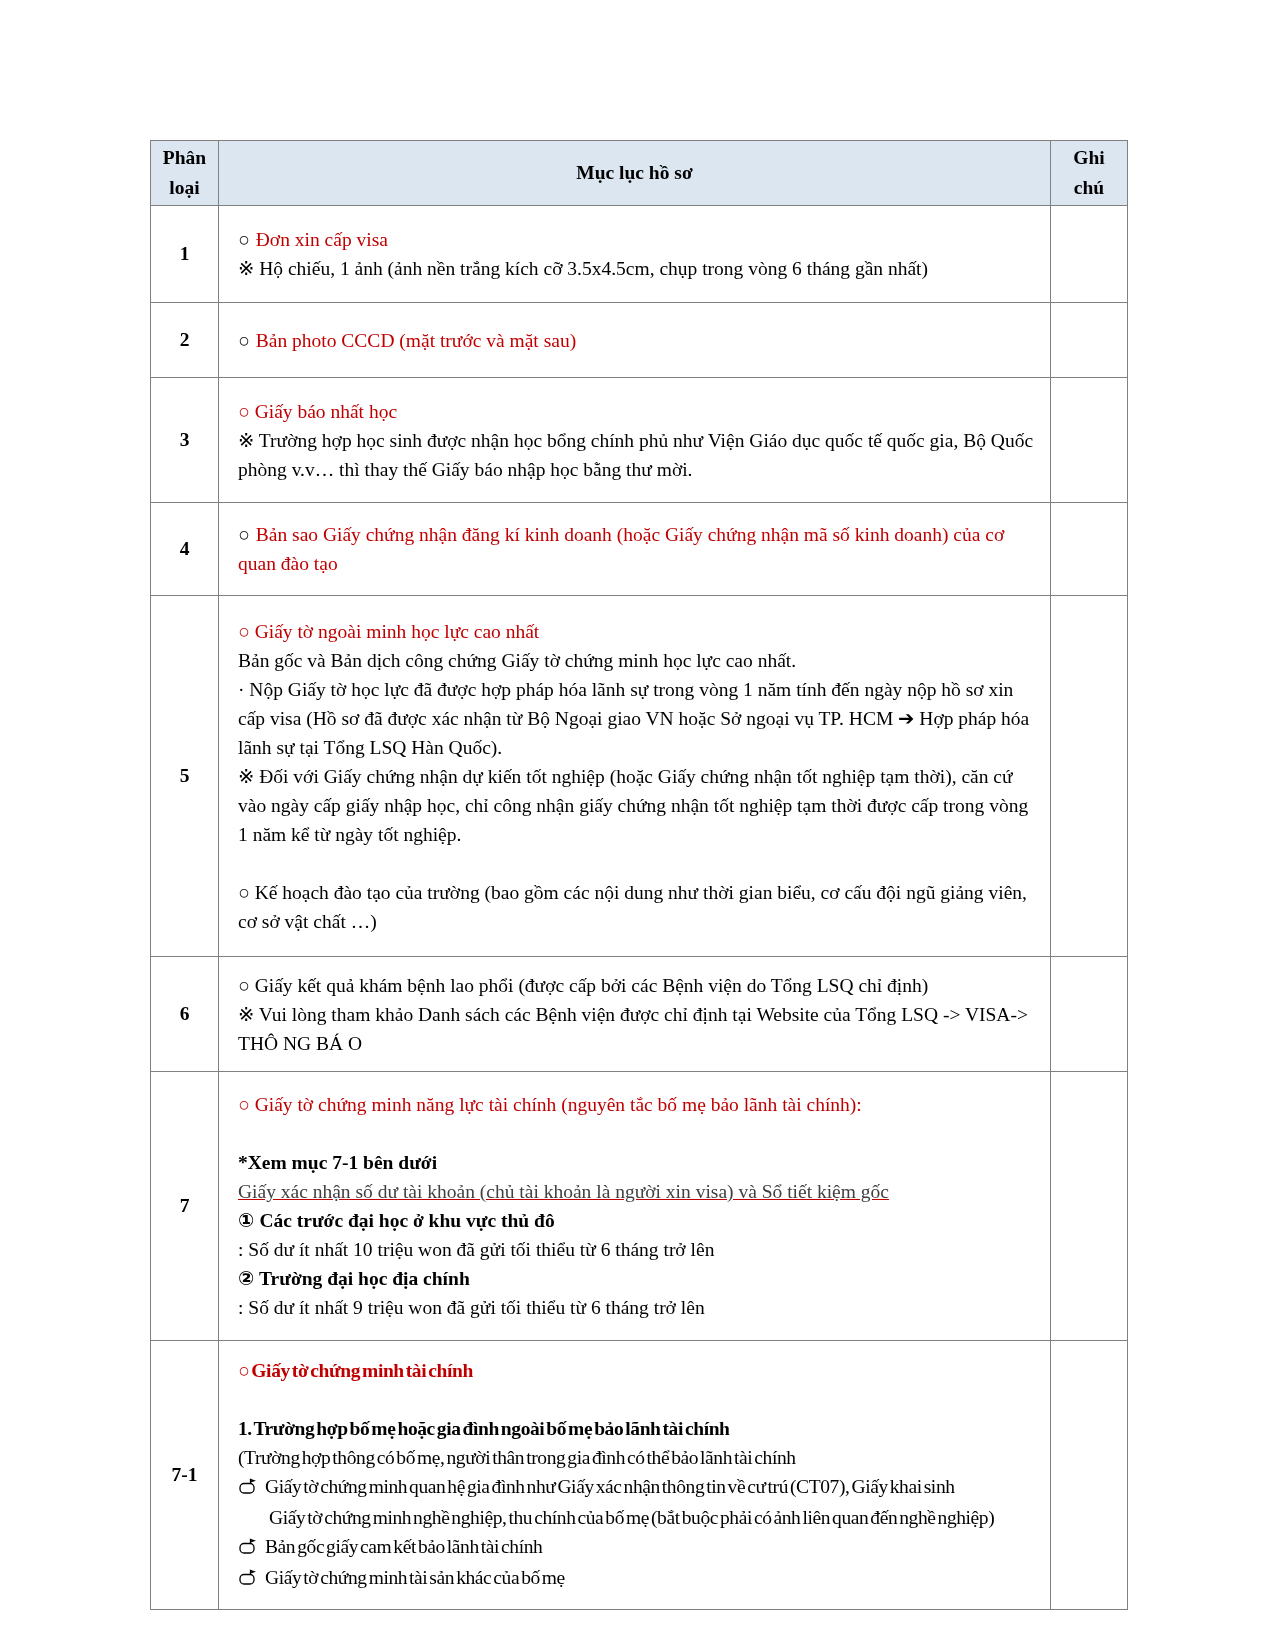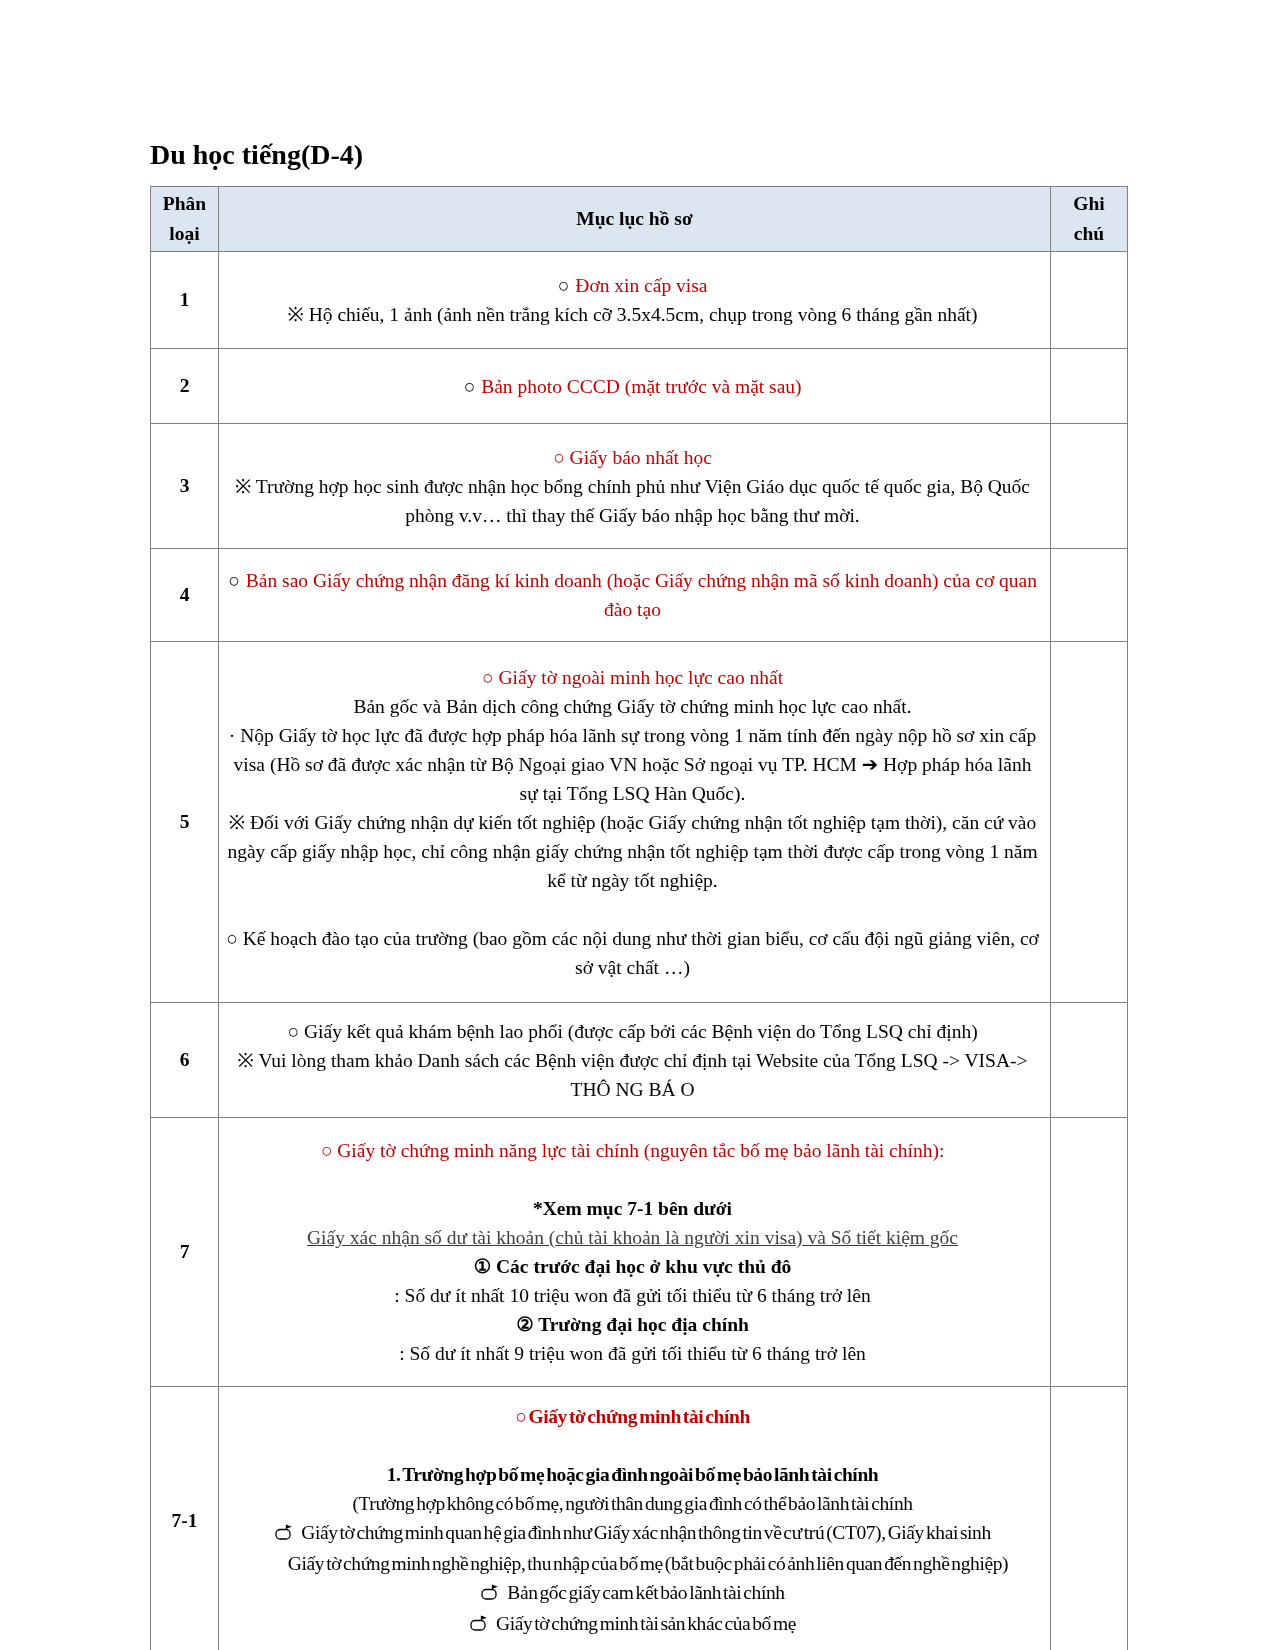--- a/index.html
+++ b/index.html
@@ -27,21 +27,21 @@
   }
   thead th{
     background:#DCE6F1;
     font-weight:bold;text-align:center;line-height:30px;
     height:60px;padding:2px 6px;
   }
   td.idcell{
     text-align:center;font-weight:bold;padding:2px;
   }
   td.content{
-    padding:9px 10px 9px 6px;line-height:29px;text-align:center;font-family:Liberation Serif, serif;
+    padding:9px 10px 9px 19px;line-height:29px;text-align:left;
   }
   td.note{padding:2px;}
   .ln{min-height:29px;}
   .ln.blank{height:29px;}
   .red{color:#C00000;}
   .black{color:#000000;}
   .b{font-weight:bold;}
   .u-red{color:#404040;text-decoration:underline;text-decoration-color:#C00000;}
   .cond{letter-spacing:-0.4px;word-spacing:-2.5px;}
   .indent{padding-left:31px;}
@@ -57,21 +57,20 @@
   tr.r5 td{height:342px;}
   tr.r6 td{height:96px;}
   tr.r7 td{height:250px;}
   tr.r71 td{height:250px;}
 </style>
 </head>
 <body>
 
 <div class="page">
 
-  <h1 class="doc-title">Du học tiếng(D-4)</h1>
 
   <table class="doc">
     <colgroup>
         <col class="c1">
         <col class="c2">
         <col class="c3">
       </colgroup>
     <thead>
       <tr>
         <th>Phân loại</th>
@@ -151,26 +150,26 @@
         </td>
         <td class="note"></td>
       </tr>
 
       <tr class="r71">
         <td class="idcell">7-1</td>
         <td class="content cond">
           <div class="ln red b">○ Giấy tờ chứng minh tài chính</div>
           <div class="ln blank"></div>
           <div class="ln black b">1.  Trường hợp bố mẹ hoặc gia đình ngoài bố mẹ bảo lãnh tài chính</div>
-          <div class="ln black">(Trường hợp không có bố mẹ, người thân dung gia đình có thể bảo lãnh tài chính</div>
+          <div class="ln black">(Trường hợp thông có bố mẹ, người thân trong gia đình có thể bảo lãnh tài chính</div>
           <div class="ln black"><span class="doc-icon"><svg width="20" height="17" viewBox="0 0 20 17">
                   <rect x="2" y="5.5" width="14" height="9.5" rx="4" fill="none" stroke="#000" stroke-width="1.3"></rect>
                   <path d="M12.5 5.5 V1.5 L16 2.7 L12.5 4" fill="none" stroke="#000" stroke-width="1.3"></path>
                 </svg></span><span>Giấy tờ chứng minh quan hệ gia đình như Giấy xác nhận thông tin về cư trú (CT07), Giấy khai sinh</span></div>
-          <div class="ln black indent">Giấy tờ chứng minh nghề nghiệp, thu nhập của bố mẹ (bắt buộc phải có ảnh liên quan đến nghề nghiệp)</div>
+          <div class="ln black indent">Giấy tờ chứng minh nghề nghiệp, thu chính của bố mẹ (bắt buộc phải có ảnh liên quan đến nghề nghiệp)</div>
           <div class="ln black"><span class="doc-icon"><svg width="20" height="17" viewBox="0 0 20 17">
                   <rect x="2" y="5.5" width="14" height="9.5" rx="4" fill="none" stroke="#000" stroke-width="1.3"></rect>
                   <path d="M12.5 5.5 V1.5 L16 2.7 L12.5 4" fill="none" stroke="#000" stroke-width="1.3"></path>
                 </svg></span><span>Bản gốc giấy cam kết bảo lãnh tài chính</span></div>
           <div class="ln black"><span class="doc-icon"><svg width="20" height="17" viewBox="0 0 20 17">
                   <rect x="2" y="5.5" width="14" height="9.5" rx="4" fill="none" stroke="#000" stroke-width="1.3"></rect>
                   <path d="M12.5 5.5 V1.5 L16 2.7 L12.5 4" fill="none" stroke="#000" stroke-width="1.3"></path>
                 </svg></span><span>Giấy tờ chứng minh tài sản khác của bố mẹ</span></div>
         </td>
         <td class="note"></td>

